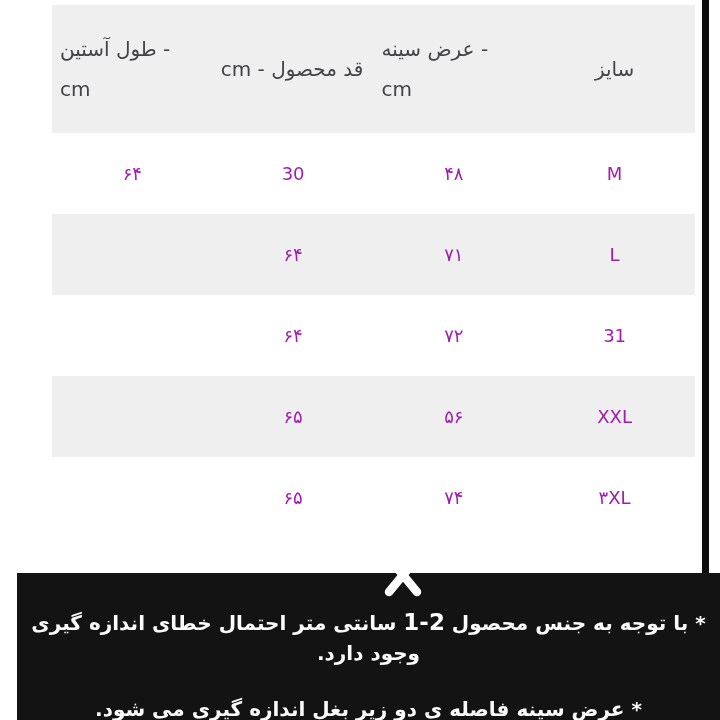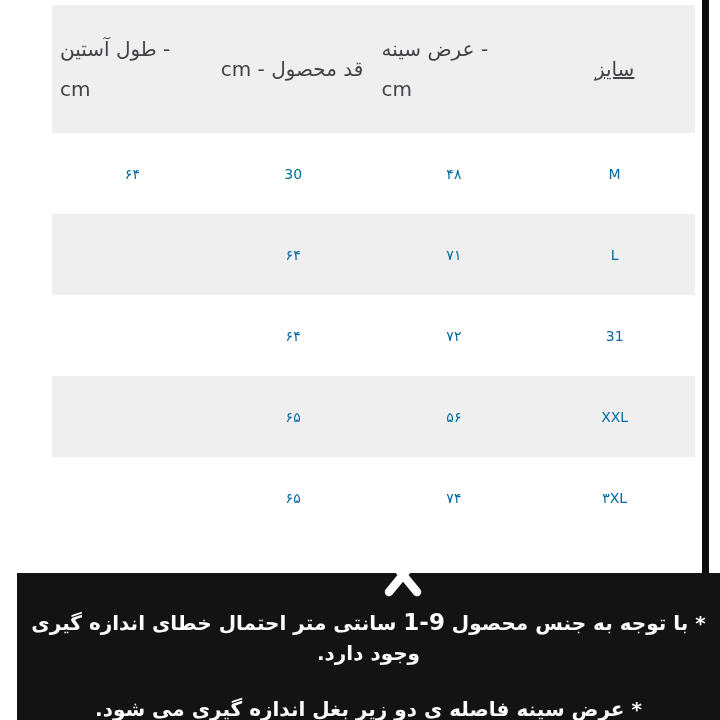--- a/index.html
+++ b/index.html
@@ -18,29 +18,29 @@
   }
   .thead{
     height:128px;background:#efeff0;
     display:grid;grid-template-columns:repeat(4,1fr);
   }
   .hcell{
     display:flex;flex-direction:column;justify-content:center;
     align-items:flex-end;padding:0 8px;box-sizing:border-box;
     color:#434347;font-size:20px;line-height:40px;font-weight:400;
   }
-  .hcell.center{align-items:center;text-decoration:underline;}
+  .hcell.center{align-items:center;}
   .trow{
     height:81px;background:#ffffff;
     display:grid;grid-template-columns:repeat(4,1fr);
   }
   .trow.alt{background:#efeff0;}
   .tcell{
     display:flex;align-items:center;justify-content:center;
-    color:#0369a1;font-size:14px;
+    color:#a21caf;font-size:18px;
   }
   
   .notes{
     position:absolute;left:17px;top:573px;width:703px;height:147px;
     background:#131313;color:#fbfbfb;text-align:center;
     box-sizing:border-box;padding-top:34px;
   }
   .note-line{
     margin:0;font-size:20px;font-weight:700;line-height:30px;
   }
@@ -133,21 +133,21 @@
         <span dir="ltr">۷۴</span>
       </div>
     <div class="tcell">
         <span dir="ltr">۶۵</span>
       </div>
   </div>
 
 </div>
 
 <div class="notes" dir="rtl">
-  <p class="note-line"><span>* با توجه به جنس محصول </span><span class="note-range">9-1</span><span> سانتی متر احتمال خطای اندازه گیری وجود دارد.</span></p>
+  <p class="note-line"><span>* با توجه به جنس محصول </span><span class="note-range">2-1</span><span> سانتی متر احتمال خطای اندازه گیری وجود دارد.</span></p>
   <p class="note-line">* عرض سینه فاصله ی دو زیر بغل اندازه گیری می شود.</p>
 </div>
 
 <svg class="asterisk" viewBox="-24 -24 48 48">
   <g stroke="#ffffff" stroke-width="8.5" stroke-linecap="round">
     <line x1="0" y1="0" x2="0" y2="-20"></line>
     <line x1="0" y1="0" x2="-14" y2="-16"></line>
     <line x1="0" y1="0" x2="14" y2="-16"></line>
     <line x1="0" y1="0" x2="-14" y2="17"></line>
     <line x1="0" y1="0" x2="14" y2="17"></line>

